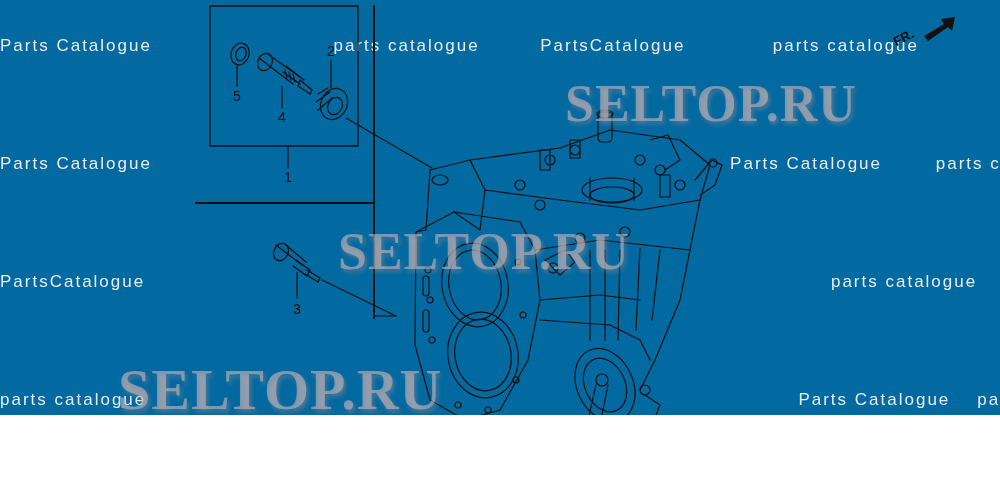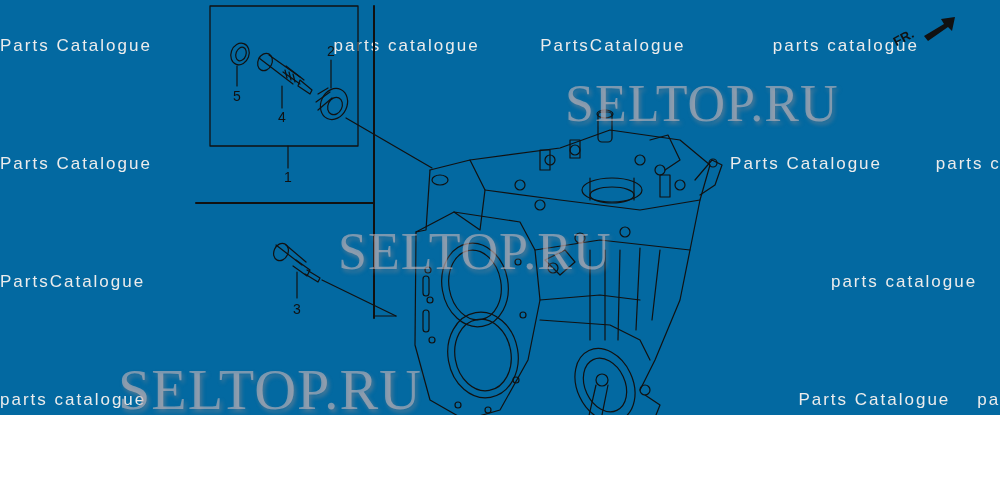--- a/index.html
+++ b/index.html
@@ -10,21 +10,21 @@
   .ghost-row {
     position: absolute; color: #ececec; font-size: 17px; letter-spacing: 2px;
     white-space: nowrap; font-family: "Liberation Sans", sans-serif;
   }
   svg.drawing { position: absolute; left: 0; top: 0; }
   .callout {
     position: absolute; font-size: 14px; color: #111; font-family: "Liberation Sans", sans-serif;
     transform: translate(-50%, -50%);
   }
   .watermark {
-    position: absolute; font-family: "Liberation Serif", serif; font-weight: normal;
+    position: absolute; font-family: "Liberation Serif", serif; font-weight: bold;
     color: rgba(214, 190, 190, 0.55); letter-spacing: 1px; white-space: nowrap;
     text-shadow: 2px 3px 4px rgba(160,140,140,0.45);
   }
   .fr-label {
     position: absolute; left: 893px; top: 30px; font-weight: bold; font-size: 13px;
     transform: rotate(-28deg); color: #111; font-family: "Liberation Sans", sans-serif;
   }
 </style>
 </head>
 <body>

